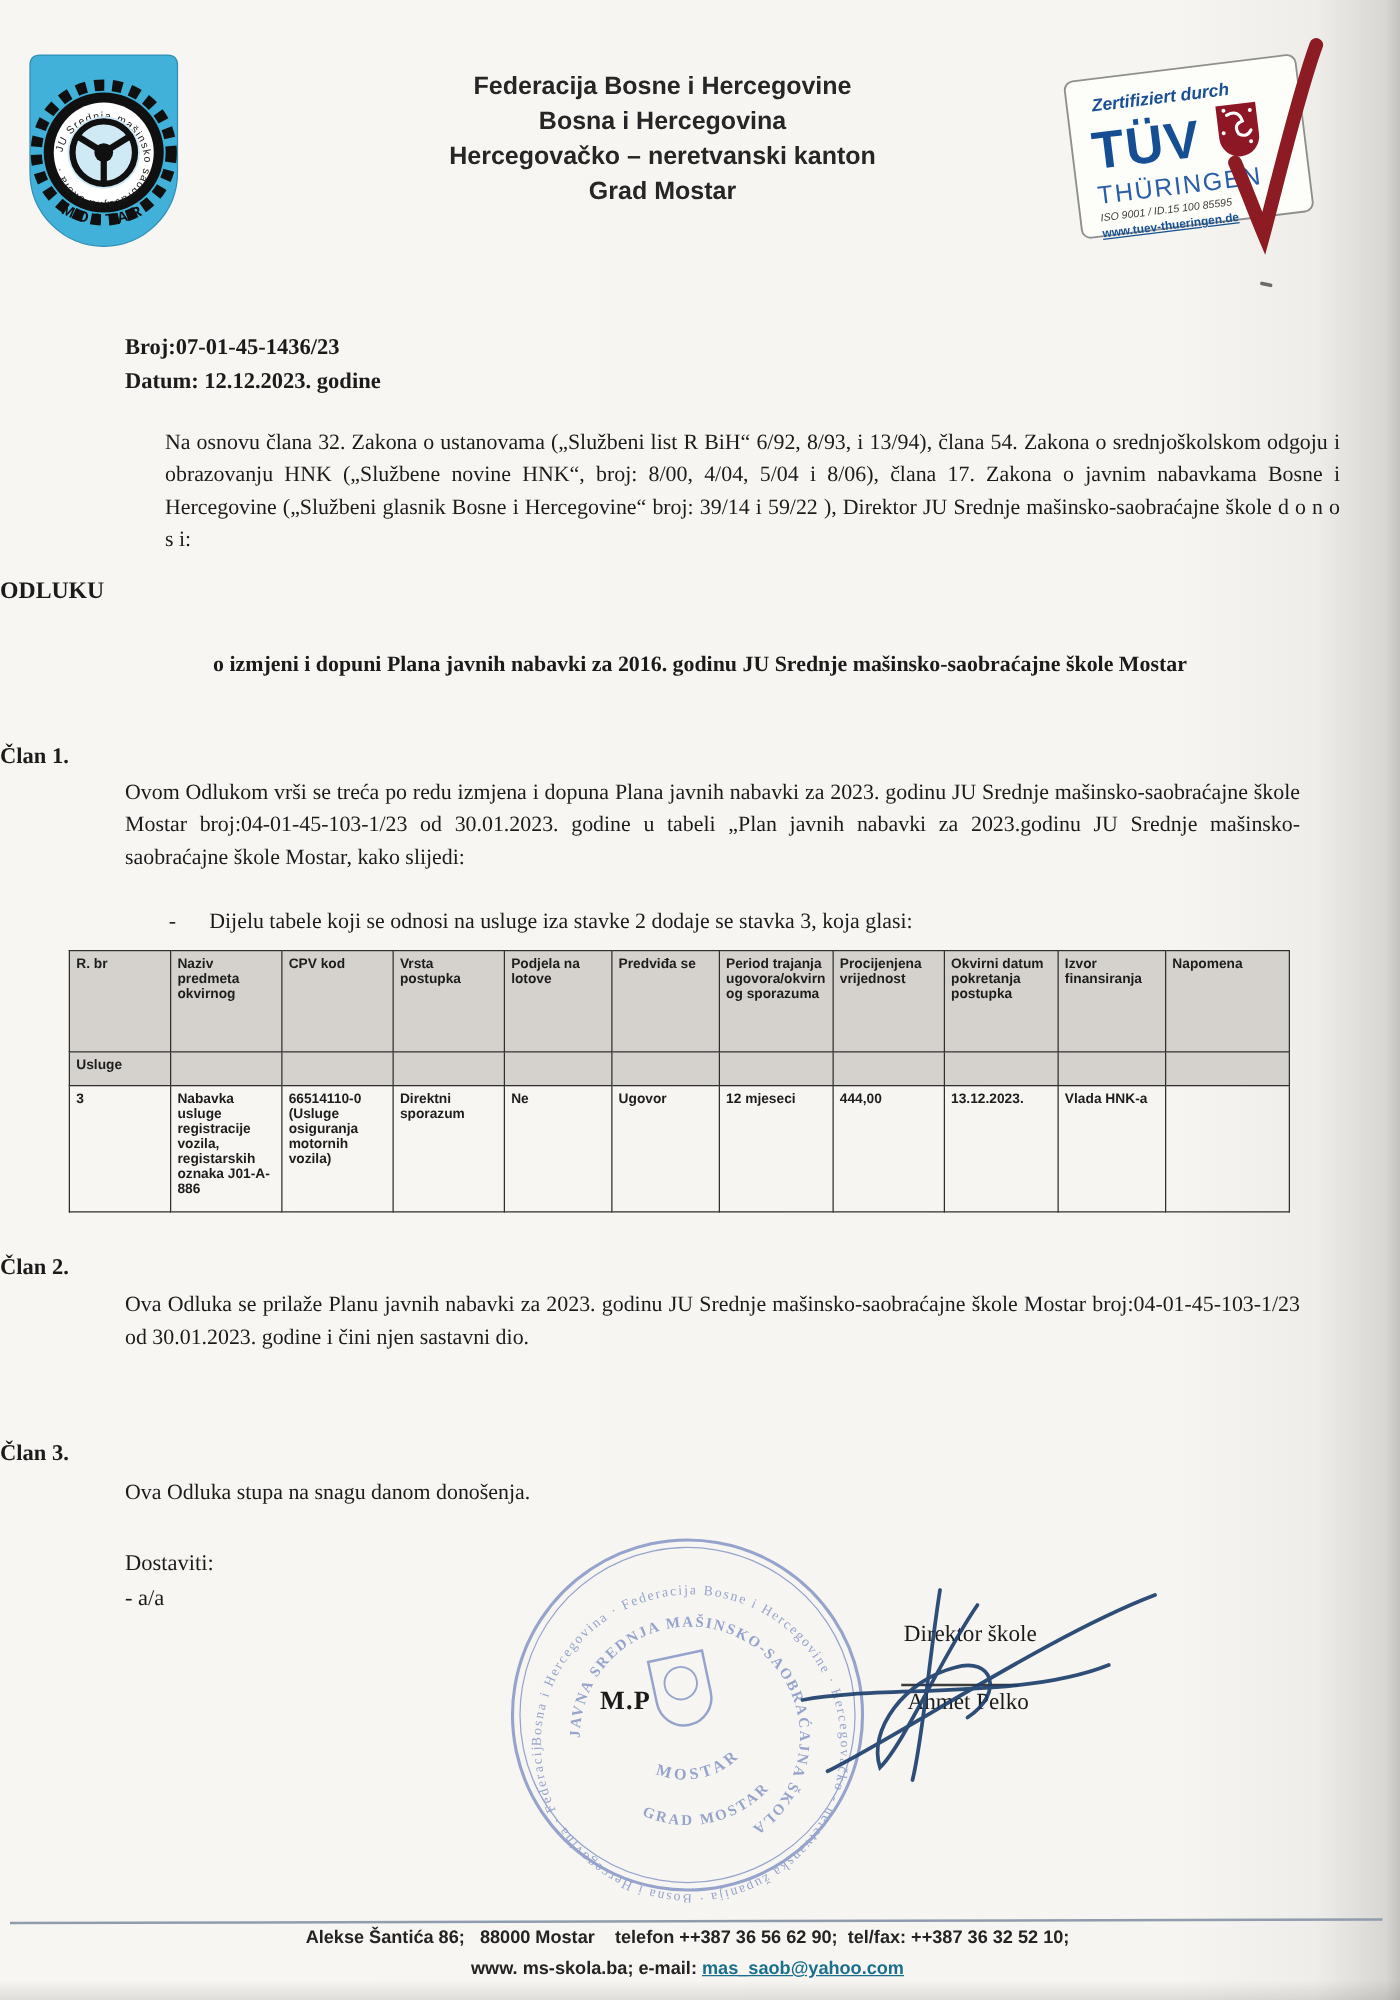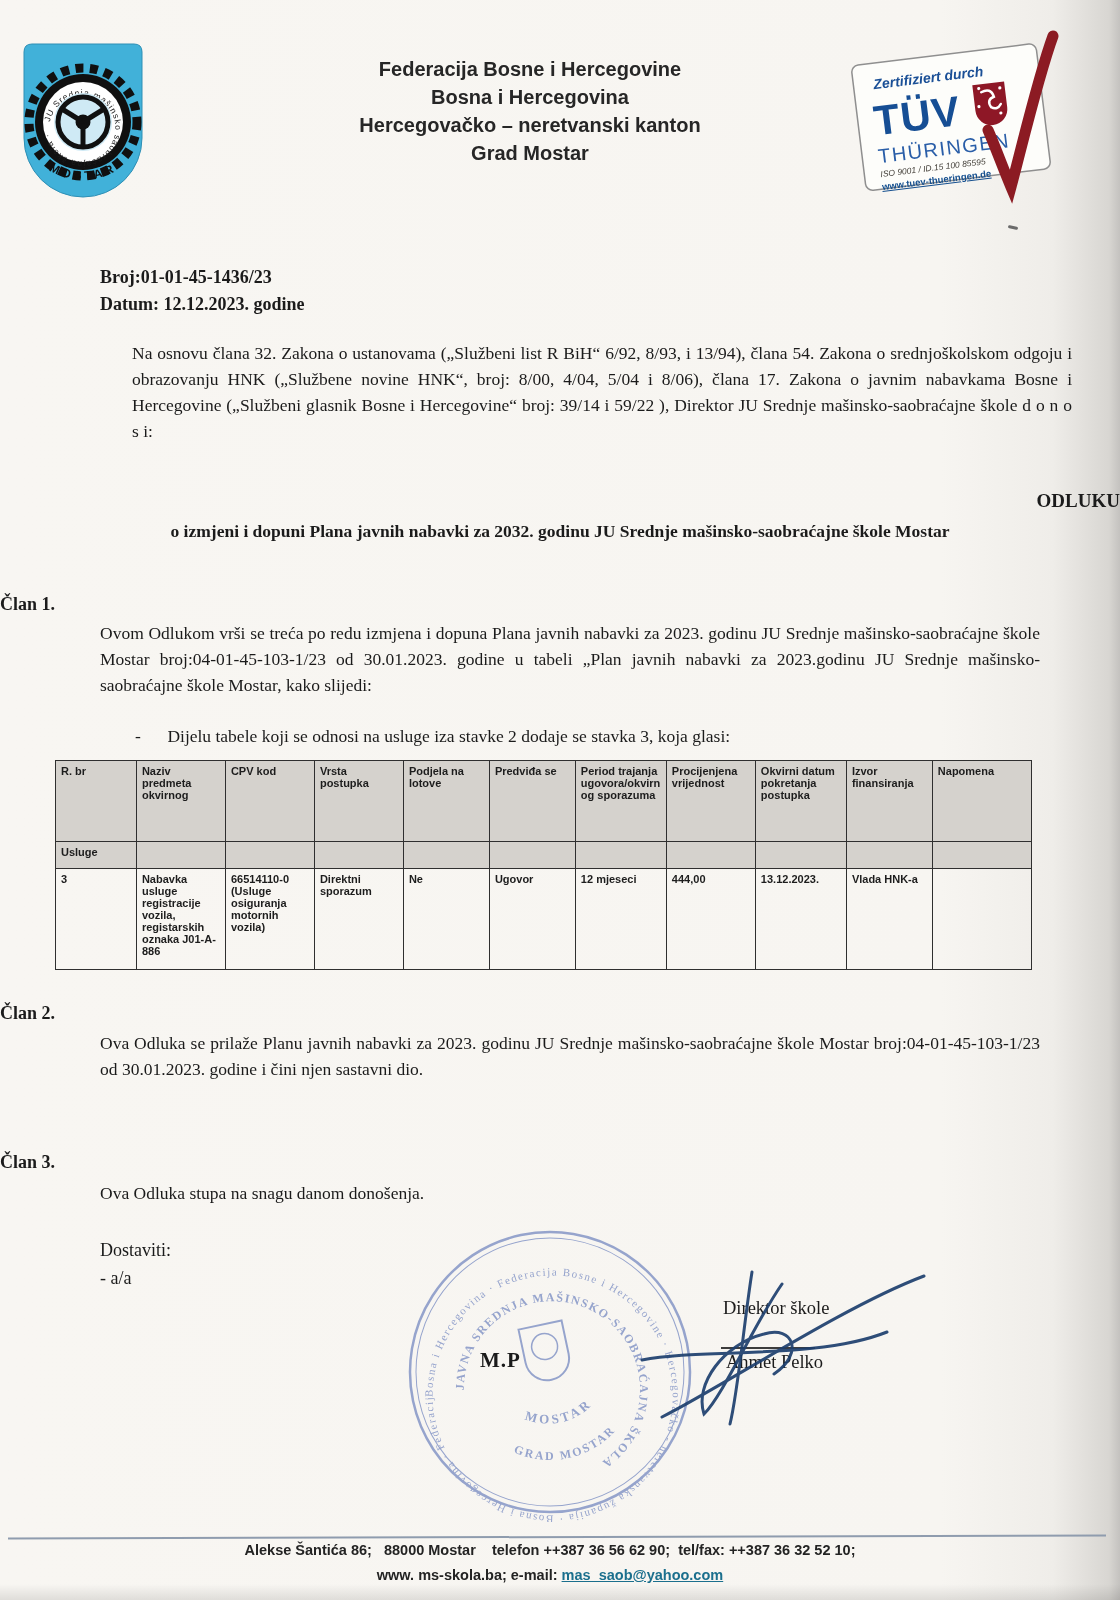--- a/index.html
+++ b/index.html
@@ -13,21 +13,21 @@
   
   .org-block{position:absolute;top:55px;left:225px;width:610px;text-align:center;
     font-family:"Liberation Sans",sans-serif;font-weight:bold;font-size:20px;line-height:28px;color:#262626;}
   .school-logo{position:absolute;top:38px;left:16px;}
   .tuv-box{position:absolute;top:22px;left:838px;}
   
   .meta{position:absolute;top:264px;left:100px;font-weight:bold;font-size:18px;line-height:27px;}
   
   .para{position:absolute;left:100px;width:940px;text-align:justify;font-size:17.5px;line-height:26px;}
   .p-intro{top:340px;margin-left:32px;}
-  .decision-title{position:absolute;top:490px;left:0;width:1120px;text-align:right;font-weight:bold;font-size:19px;}
+  .decision-title{position:absolute;top:462px;left:0;width:1120px;text-align:left;font-weight:bold;font-size:19px;}
   .decision-sub{position:absolute;top:518px;left:160px;width:800px;text-align:center;font-weight:bold;font-size:17.5px;line-height:27px;}
   .art-head{position:absolute;left:0;width:1120px;text-align:left;font-weight:bold;font-size:18px;}
   .h1{top:594px;} .b1{top:620px;}
   .bullet-line{position:absolute;top:726px;left:135px;font-size:17.5px;}
   .bullet-line .dash{display:inline-block;width:28px;}
   .h2{top:1003px;} .b2{top:1030px;}
   .h3{top:1152px;} .b3{top:1180px;}
   .dostaviti{position:absolute;top:1236px;left:100px;font-size:18px;line-height:28px;}
   
   table.plan{position:absolute;top:760px;left:55px;width:977px;border-collapse:collapse;
@@ -106,28 +106,28 @@
         <text x="36" y="146" font-family="Liberation Sans,sans-serif" font-size="8.5" font-style="italic" fill="#44403a">ISO 9001 / ID.15 100 85595</text>
         <text x="36" y="159" font-family="Liberation Sans,sans-serif" font-size="9.5" font-weight="bold" fill="#16508f" text-decoration="underline">www.tuev-thueringen.de</text>
       </g>
       <path d="M 150,108 C 157,124 165,146 173,165 C 183,128 200,55 215,14" fill="none" stroke="#8c1b23" stroke-width="11" stroke-linecap="round"></path>
     </svg>
   </div>
 
   <div class="artifact-dash"></div>
 
   <div class="meta">
-    <div>Broj:01-01-45-1436/23</div>
+    <div>Broj:07-01-45-1436/23</div>
     <div>Datum: 12.12.2023. godine</div>
   </div>
 
   <div class="para p-intro">Na osnovu člana 32. Zakona o ustanovama („Službeni list R BiH“ 6/92, 8/93,  i 13/94), člana 54. Zakona o srednjoškolskom odgoju i obrazovanju HNK („Službene novine HNK“, broj: 8/00, 4/04, 5/04 i 8/06), člana 17. Zakona o javnim nabavkama Bosne i Hercegovine („Službeni glasnik Bosne i Hercegovine“ broj: 39/14 i 59/22 ), Direktor JU Srednje mašinsko-saobraćajne škole d o n o s i:</div>
 
   <div class="decision-title">ODLUKU</div>
-  <div class="decision-sub">o izmjeni i dopuni Plana javnih nabavki  za 2032. godinu JU Srednje mašinsko-saobraćajne škole Mostar</div>
+  <div class="decision-sub">o izmjeni i dopuni Plana javnih nabavki  za 2016. godinu JU Srednje mašinsko-saobraćajne škole Mostar</div>
 
   <div class="art-head h1">Član 1.</div>
   <div class="para b1">Ovom Odlukom vrši se treća po redu izmjena i dopuna Plana javnih nabavki za 2023. godinu JU Srednje mašinsko-saobraćajne škole Mostar broj:04-01-45-103-1/23 od 30.01.2023. godine u tabeli „Plan javnih nabavki za 2023.godinu JU Srednje mašinsko-saobraćajne škole Mostar, kako slijedi:</div>
   <div class="bullet-line">
     <span class="dash">-</span>
     <span>Dijelu tabele koji se odnosi na usluge iza stavke 2 dodaje se stavka 3, koja glasi:</span>
   </div>
 
   <table class="plan">
     <colgroup>

